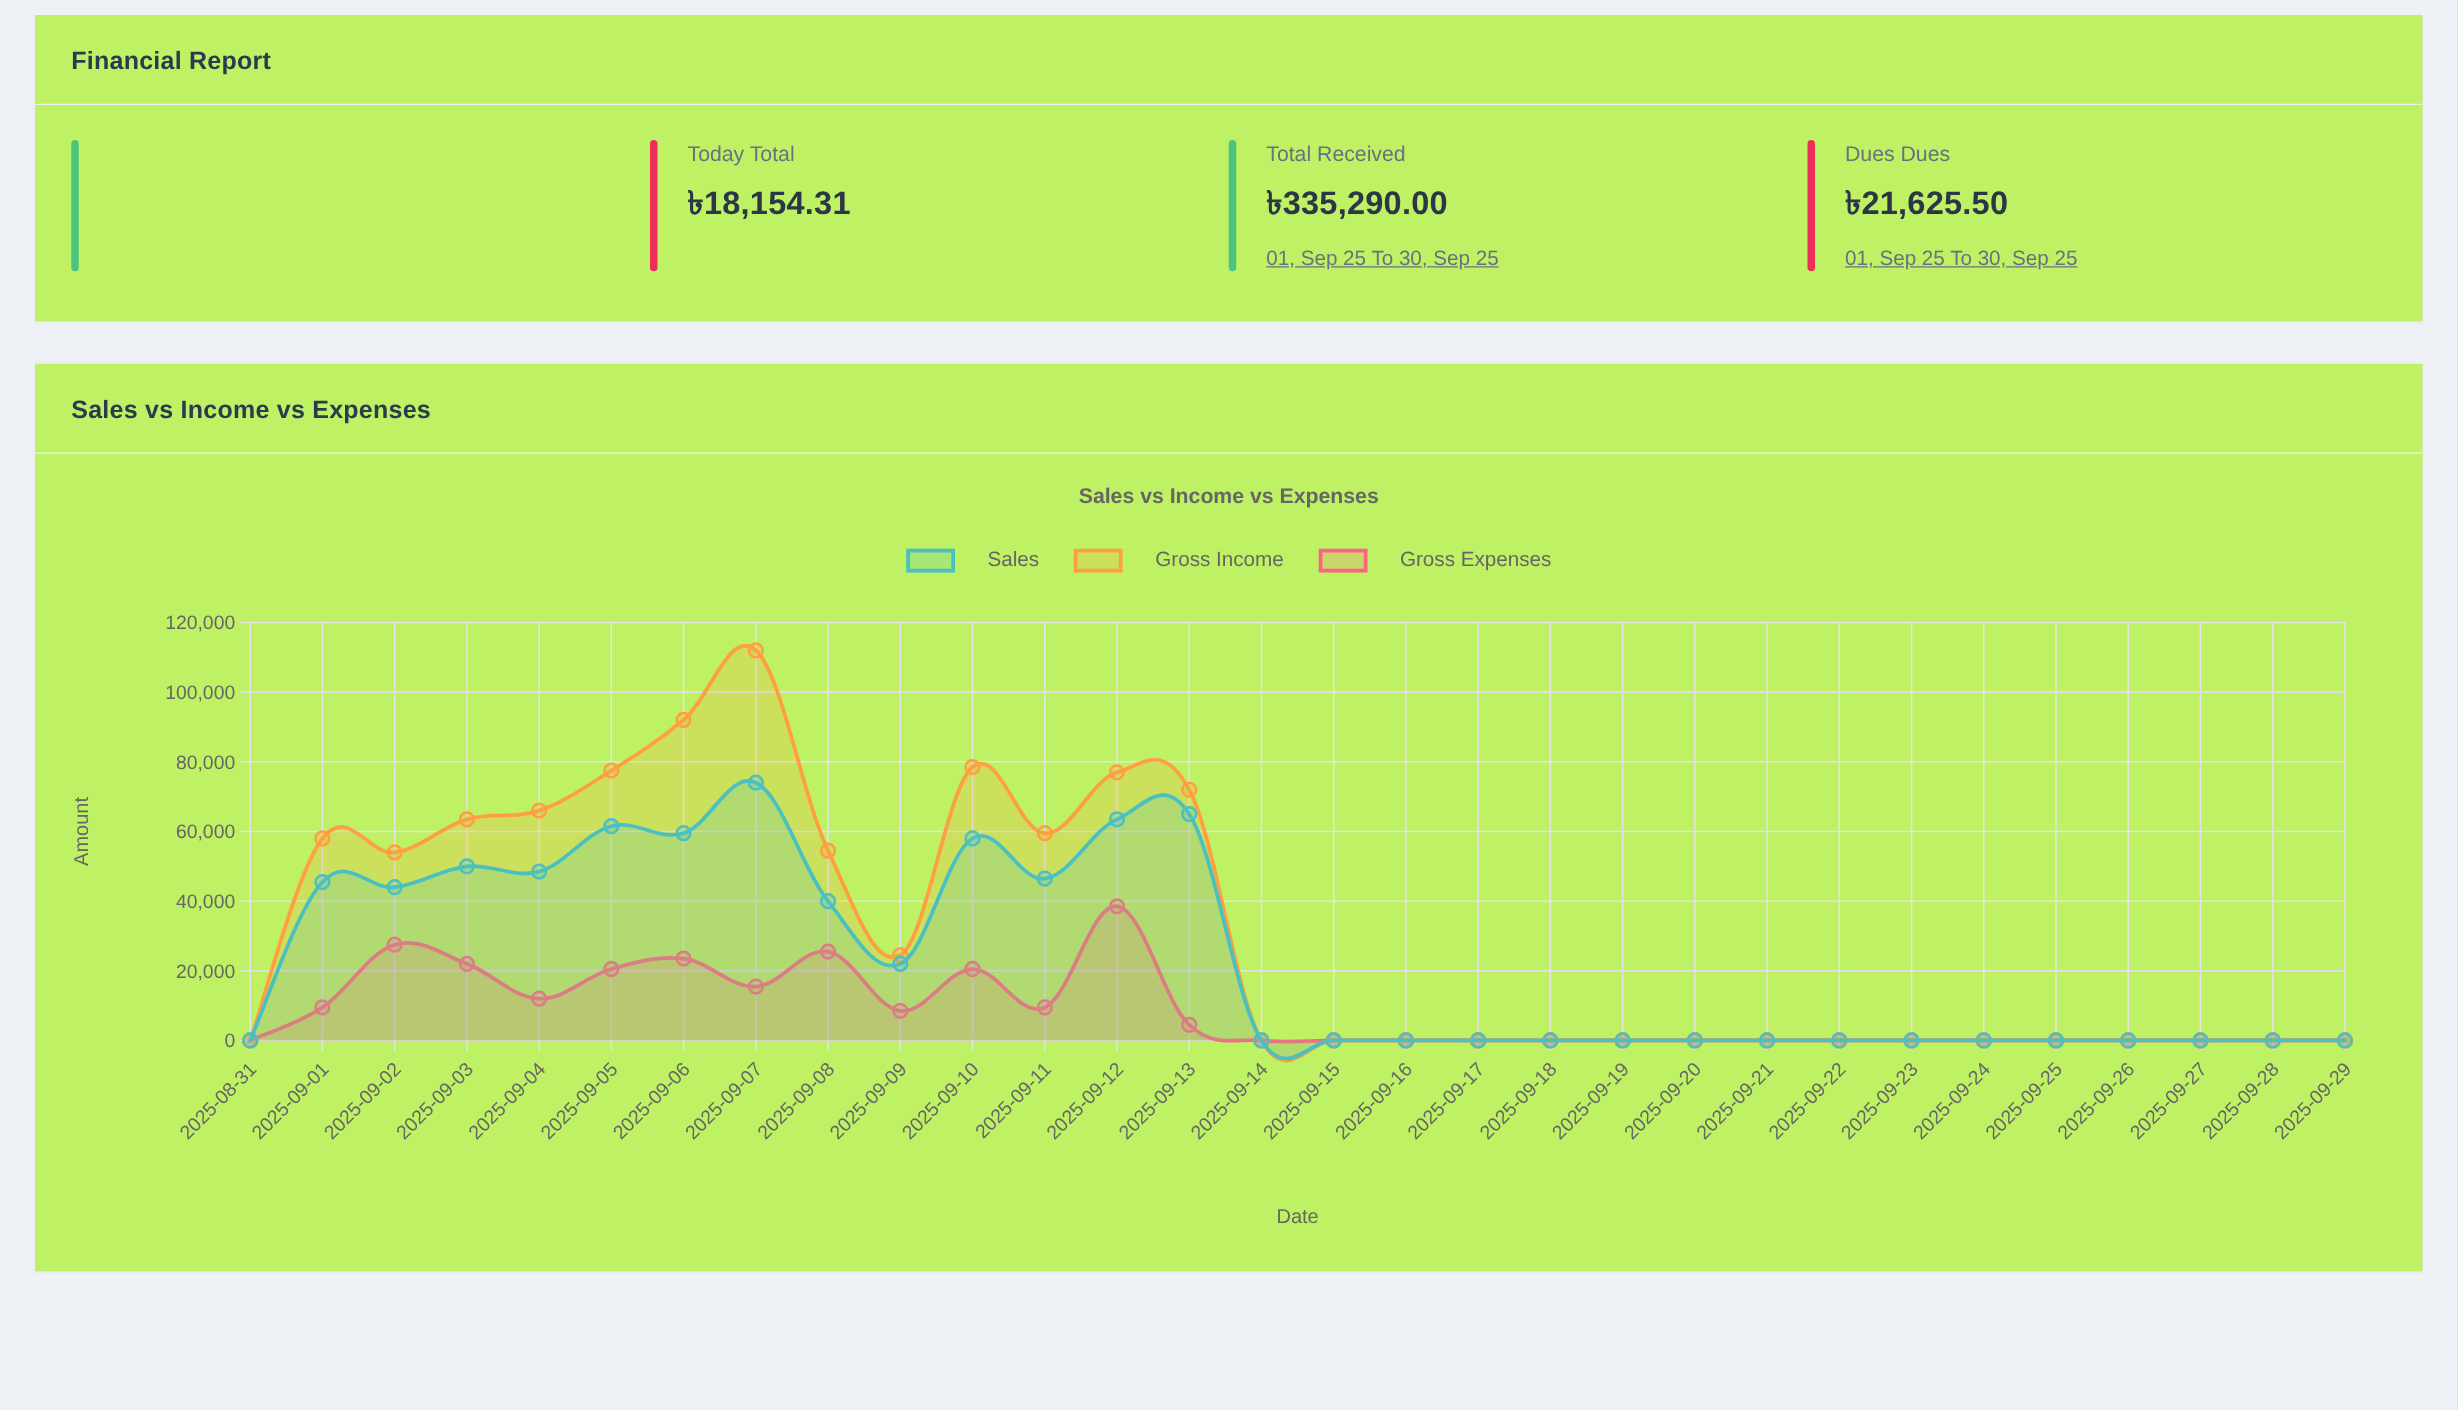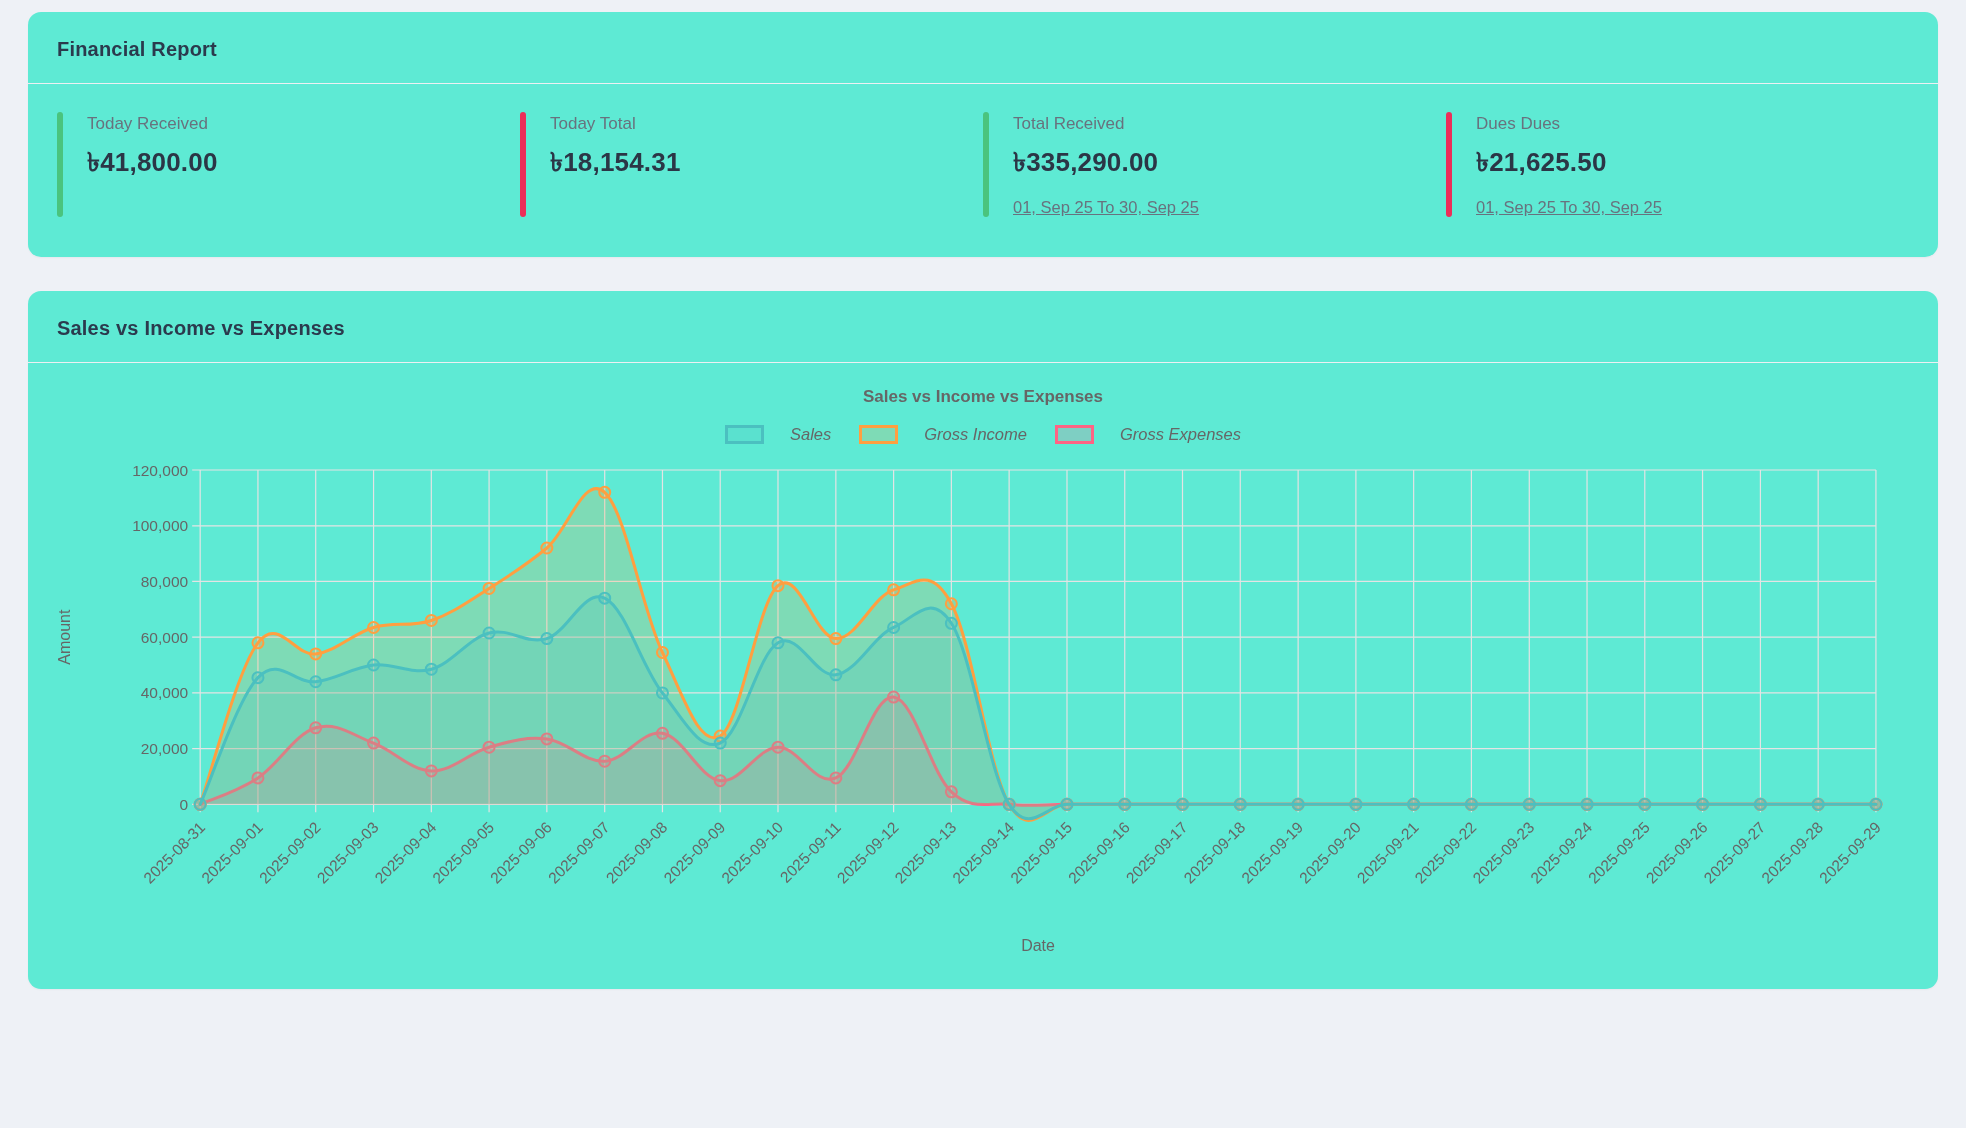--- a/index.html
+++ b/index.html
@@ -5,22 +5,22 @@
   * { margin:0; padding:0; box-sizing:border-box; }
   html,body { width:1966px; }
   body {
     background:#eef1f6;
     font-family:"Liberation Sans", sans-serif;
     padding:12px 28px 28px 28px;
     display:flex; flex-direction:column; gap:34px;
     color:#2b3646;
   }
   .card {
-    background:#5eead4;
-    border-radius:13px;
+    background:#bef264;
+    border-radius:0;
     box-shadow:0 1px 2px rgba(16,24,40,0.04);
     overflow:hidden;
   }
   .card-header {
     padding:26px 29px 22px 29px;
     border-bottom:1px solid #edf0f3;
   }
   .card-header h2 {
     font-size:20px; font-weight:bold; color:#2b3a4d; letter-spacing:0.2px;
   }
@@ -33,42 +33,37 @@
   .accent { width:6px; border-radius:3px; flex:0 0 6px; }
   .stat-content { padding-left:24px; display:flex; flex-direction:column; justify-content:flex-start; }
   .stat-label { font-size:17px; color:#68727e; padding-top:2px; }
   .stat-amount { font-size:26px; font-weight:bold; color:#2b3646; margin-top:8px; letter-spacing:0.2px; }
   .stat-period { font-size:16.5px; color:#68727e; margin-top:12px;text-decoration:underline; }
   .stat-period:empty { display:none; }
   
   .chart-body { padding:24px 14px 26px 14px; }
   .chart-title { text-align:center; font-size:17px; font-weight:bold; color:#666666; margin-bottom:16px; }
   .chart-legend { display:flex; justify-content:center; align-items:center; gap:10px; margin-bottom:8px; }
-  .legend-item { display:flex; align-items:center; gap:26px; cursor:pointer; margin:2px 9px;font-style:italic; }
+  .legend-item { display:flex; align-items:center; gap:26px; cursor:pointer; margin:16px 9px; }
   .legend-swatch { width:39px; height:19px; border:3px solid #999; display:inline-block; }
   .legend-label { font-size:16.5px; color:#666666; }
   svg#chart-svg { display:block; width:100%; height:auto; }
   svg text.tick { font-size:15.5px; fill:#666666; font-family:"Liberation Sans", sans-serif; }
   svg text.axis { font-size:16px; fill:#666666; font-family:"Liberation Sans", sans-serif; }
 </style>
 </head>
 <body>
 
 <section class="card">
   <div class="card-header">
     <h2>Financial Report</h2>
   </div>
   <div class="stats-row">
     <div class="stat">
       <span class="accent" style="background: rgb(74, 196, 126);"></span>
-      <div class="stat-content">
-        <div class="stat-label">Today Received</div>
-        <div class="stat-amount">৳41,800.00</div>
-
-      </div>
     </div>
     <div class="stat">
       <span class="accent" style="background: rgb(236, 46, 89);"></span>
       <div class="stat-content">
         <div class="stat-label">Today Total</div>
         <div class="stat-amount">৳18,154.31</div>
 
       </div>
     </div>
     <div class="stat">

